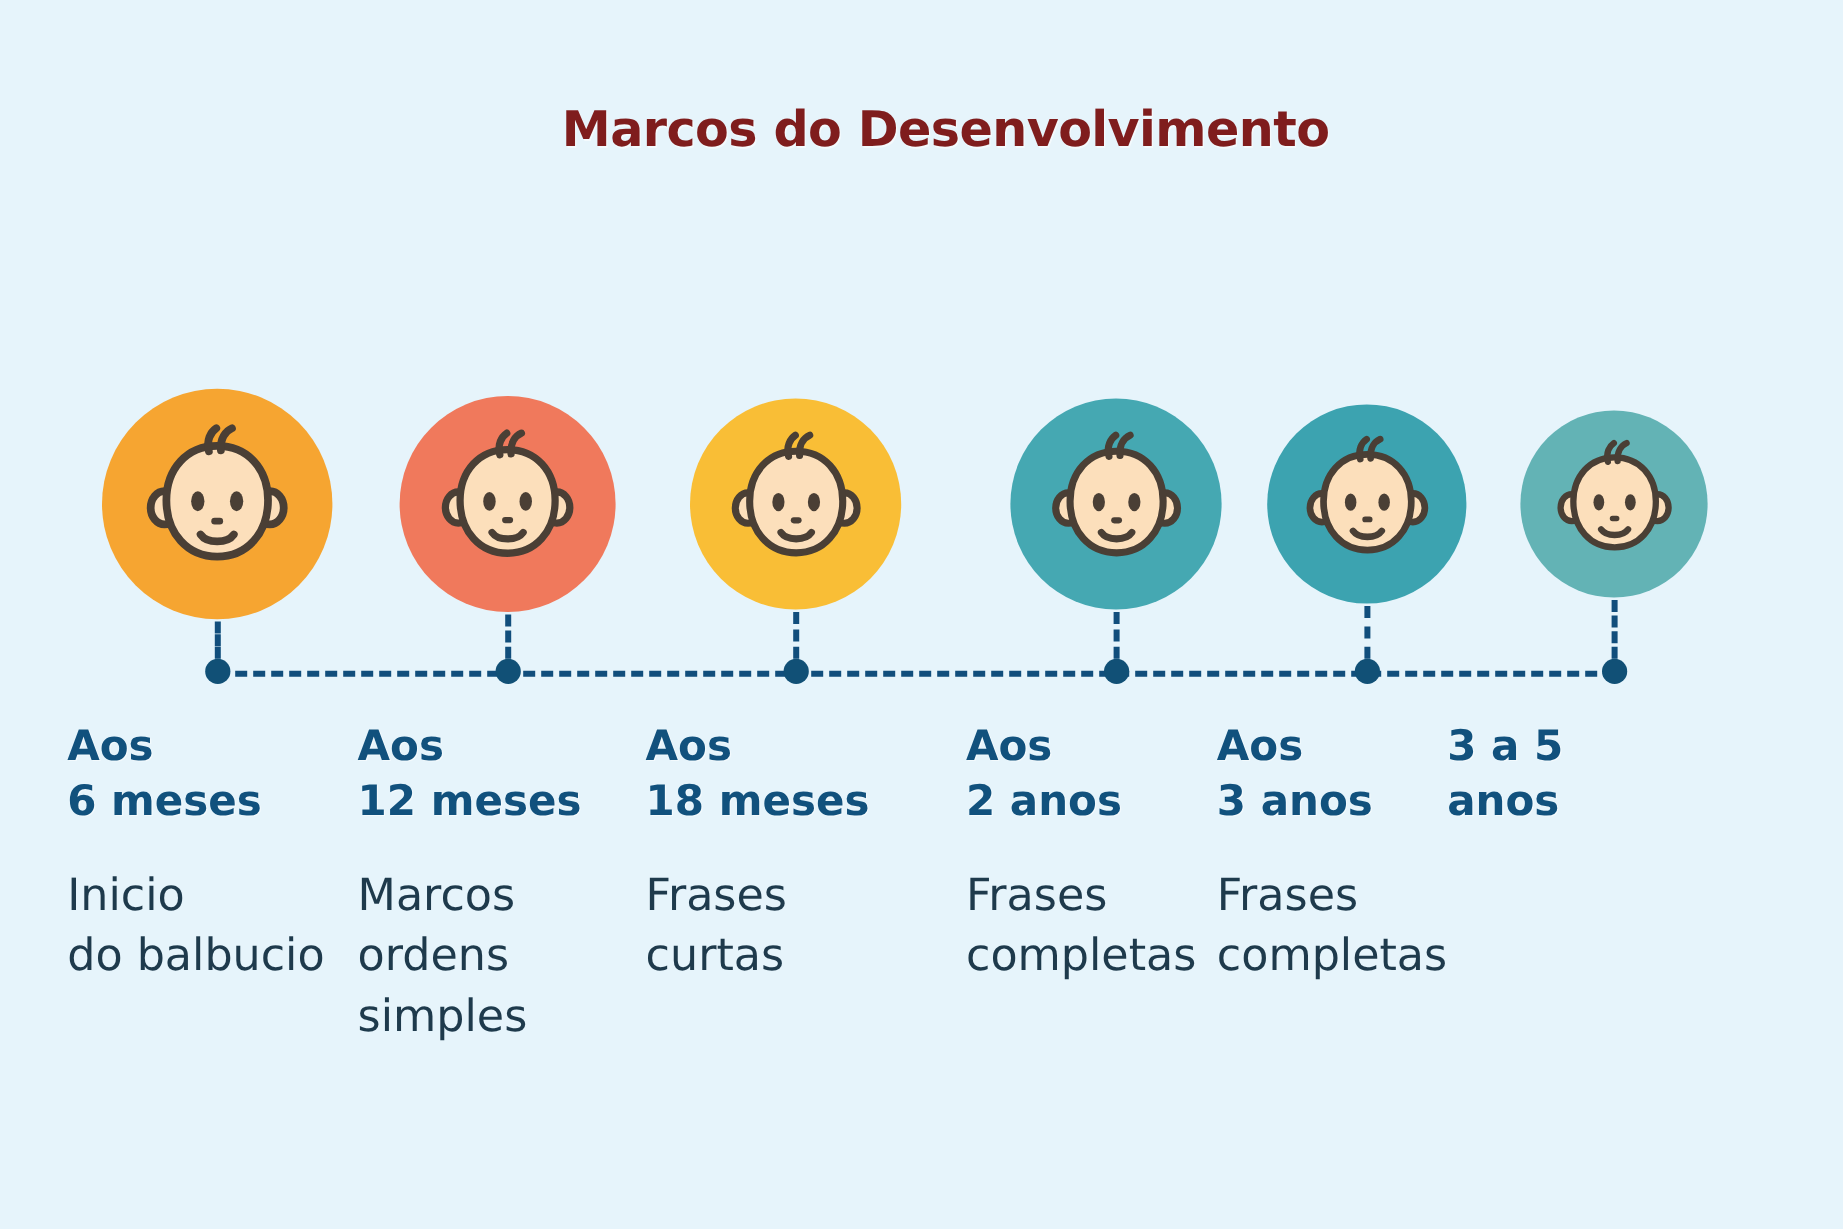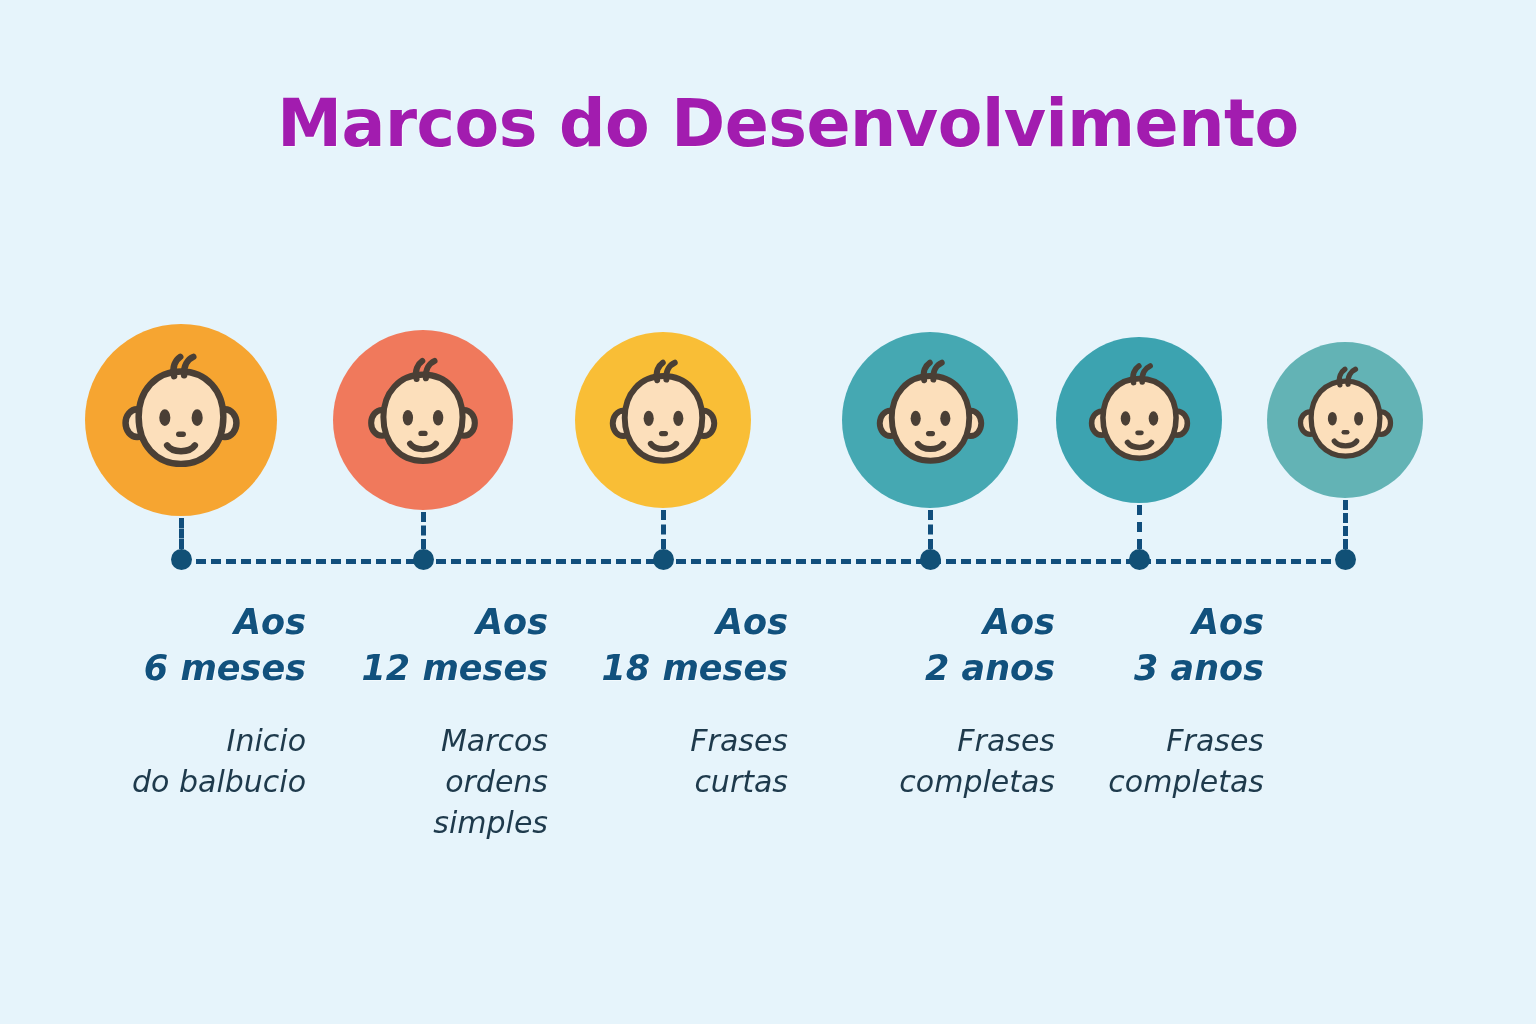--- a/index.html
+++ b/index.html
@@ -22,23 +22,23 @@
   
   .title-block {
     position: absolute;
     top: 82px;
     left: 0;
     width: 1536px;
     text-align: center;
     padding-left: 40px;
   }
   .title-line {
-    font-size: 65px;
+    font-size: 41px;
     font-weight: 700;
-    color: #a21caf;
+    color: #7f1d1d;
     letter-spacing: -0.5px;
     line-height: 1.28;
     text-shadow: 1px 1px 0 rgba(255,255,255,0.55);
     white-space: nowrap;
   }
 
   
   .circles-layer {
     position: absolute;
     top: 0; left: 0;
@@ -74,34 +74,33 @@
     width: 0;
     height: 44px;
     border-left: 5px dashed #114E7C;
     top: 508px;
   }
 
   
   .label-col {
     position: absolute;
     top: 600px;
-    text-align: right;
-    font-style: italic;
+    text-align: left;
   }
   .label-age {
     font-size: 35px;
     font-weight: 700;
     color: #11517D;
     line-height: 1.30;
     text-shadow: 1px 1px 0 rgba(255,255,255,0.5);
     white-space: pre-line;
   }
   .label-desc {
     margin-top: 30px;
-    font-size: 30px;
+    font-size: 37px;
     font-weight: 400;
     color: #1E3A4C;
     line-height: 1.36;
     white-space: pre-line;
   }
 </style>
 </head>
 <body>
 
 <div class="canvas">
@@ -306,16 +305,18 @@
         <div class="label-desc">Frases
 completas</div>
       </div>
       <div class="label-col" style="left: 1014px; width: 250px;">
         <div class="label-age">Aos
 3 anos</div>
         <div class="label-desc">Frases
 completas</div>
       </div>
       <div class="label-col" style="left: 1206px; width: 250px;">
+        <div class="label-age">3 a 5
+anos</div>
       </div>
     </div>
 
 </div>
 
 </body></html>

